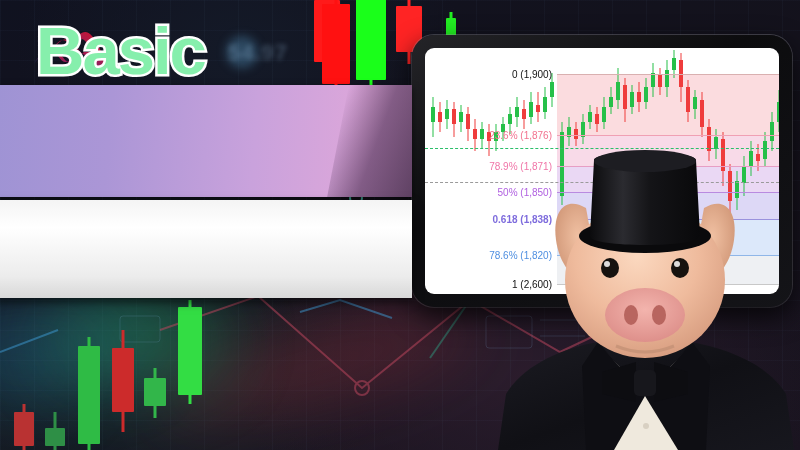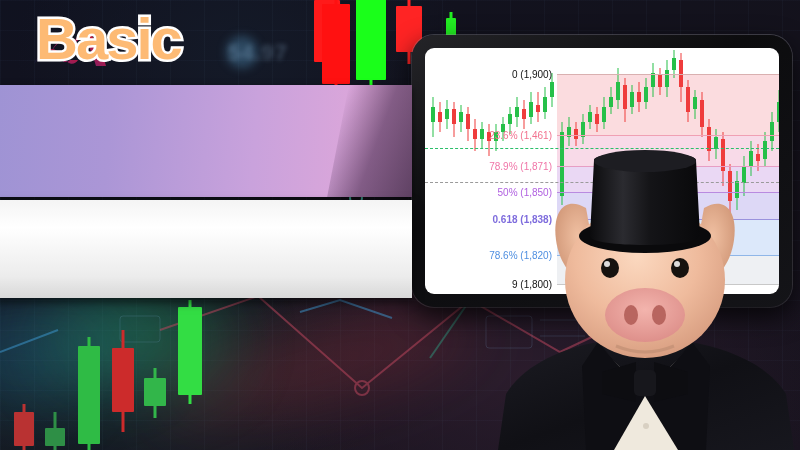--- a/index.html
+++ b/index.html
@@ -75,24 +75,24 @@
     background: linear-gradient(95deg, #9e93d4 0%, #ab96d6 28%, #c9a2dc 62%, #dda7da 88%, #e2a9d8 100%);
     box-shadow: 0 3px 7px rgba(0,0,0,0.55);
     overflow: hidden;
   }
   .banner-purple .sheen {
     position: absolute; right: 0; top: 0; width: 90px; height: 100%;
     background: linear-gradient(100deg, rgba(60,35,70,0.0) 0%, rgba(55,30,65,0.55) 45%, rgba(40,22,50,0.72) 100%);
     transform: skewX(-11deg) translateX(16px);
   }
   .title-basic {
-    position: absolute; left: 36px; top: 10px;
-    font-size: 58px; font-weight: bold;
+    position: absolute; left: 36px; top: 17px;
+    font-size: 67px; font-weight: bold;
     letter-spacing: -2px;
-    color: #fdba74;
+    color: #86efac;
     -webkit-text-stroke: 5px #ffffff;
     paint-order: stroke fill;
     line-height: 1;
     z-index: 3;
   }
 
   
   .banner-white {
     position: absolute; left: -6px; top: 200px;
     width: 418px; height: 98px;
@@ -474,41 +474,41 @@
             </div>
           </div>
           <div style="position: absolute; left: 0px; right: 0px; height: 0px; top: 99.63px; border-top: 1px dashed rgb(43, 191, 106);"></div>
           <div style="position: absolute; left: 0px; right: 0px; height: 0px; top: 134.07px; border-top: 1px dashed rgb(154, 154, 154);"></div>
           <div class="fib-row" style="top: 25.83px; height: 0px;">
             <div style="position: absolute; left: 0px; right: 0px; top: 0px; height: 1px; background: rgb(217, 176, 176);"></div>
             <div class="fib-label" style="color: rgb(17, 17, 17);">0 (1,900)</div>
           </div>
           <div class="fib-row" style="top: 87.33px; height: 0px;">
             <div style="position: absolute; left: 0px; right: 0px; top: 0px; height: 1px; background: rgb(240, 160, 180);"></div>
-            <div class="fib-label" style="color: rgb(242, 114, 143);">23.6% (1,461)</div>
+            <div class="fib-label" style="color: rgb(242, 114, 143);">23.6% (1,876)</div>
           </div>
           <div class="fib-row" style="top: 118.08px; height: 0px;">
             <div style="position: absolute; left: 0px; right: 0px; top: 0px; height: 1px; background: rgb(231, 158, 196);"></div>
             <div class="fib-label" style="color: rgb(240, 117, 168);">78.9% (1,871)</div>
           </div>
           <div class="fib-row" style="top: 143.91px; height: 0px;">
             <div style="position: absolute; left: 0px; right: 0px; top: 0px; height: 1px; background: rgb(185, 138, 224);"></div>
             <div class="fib-label" style="color: rgb(176, 96, 224);">50% (1,850)</div>
           </div>
           <div class="fib-row" style="top: 170.97px; height: 0px;">
             <div style="position: absolute; left: 0px; right: 0px; top: 0px; height: 1px; background: rgb(154, 146, 221);"></div>
             <div class="fib-label" style="color: rgb(126, 108, 221); font-weight: bold;">0.618 (1,838)</div>
           </div>
           <div class="fib-row" style="top: 206.64px; height: 0px;">
             <div style="position: absolute; left: 0px; right: 0px; top: 0px; height: 1px; background: rgb(143, 182, 232);"></div>
             <div class="fib-label" style="color: rgb(79, 143, 224);">78.6% (1,820)</div>
           </div>
           <div class="fib-row" style="top: 236.16px; height: 0px;">
             <div style="position: absolute; left: 0px; right: 0px; top: 0px; height: 1px; background: rgb(200, 200, 200);"></div>
-            <div class="fib-label" style="color: rgb(17, 17, 17);">9 (1,800)</div>
+            <div class="fib-label" style="color: rgb(17, 17, 17);">1 (2,600)</div>
           </div>
         </div>
     </div>
   </div>
 
   <div class="banner-purple">
     <div class="sheen"></div>
   </div>
   <div class="title-basic">Basic</div>
 

